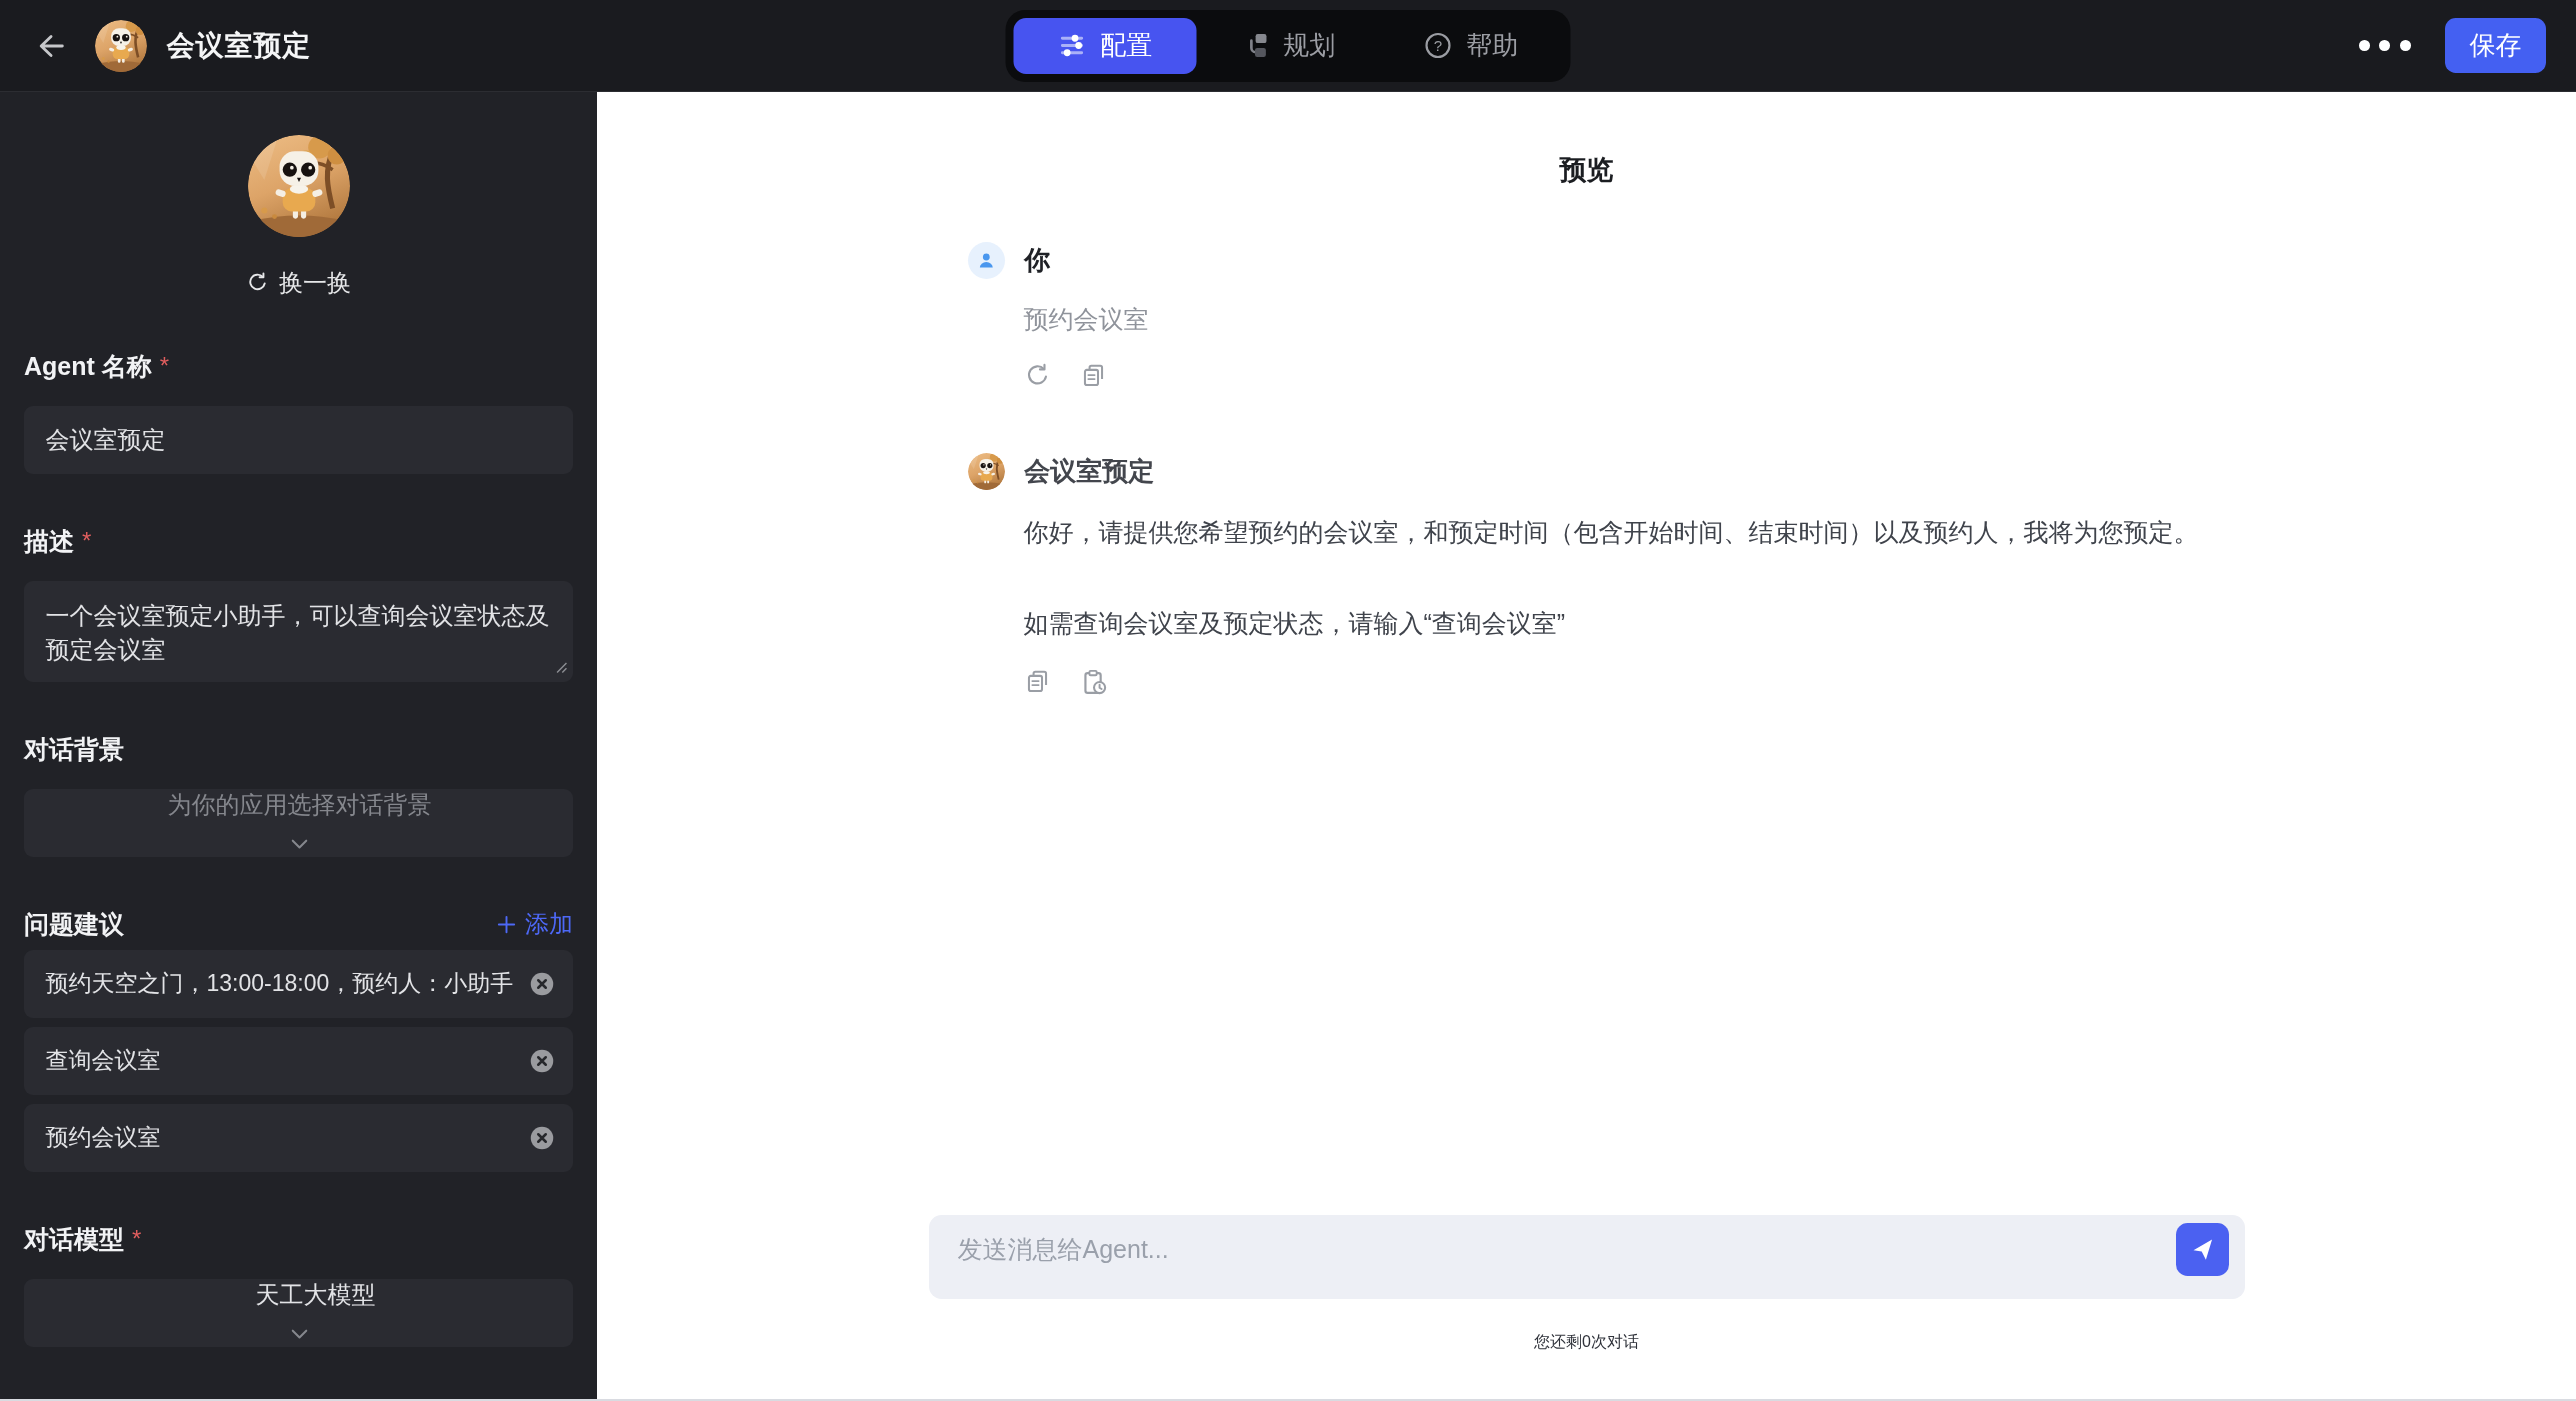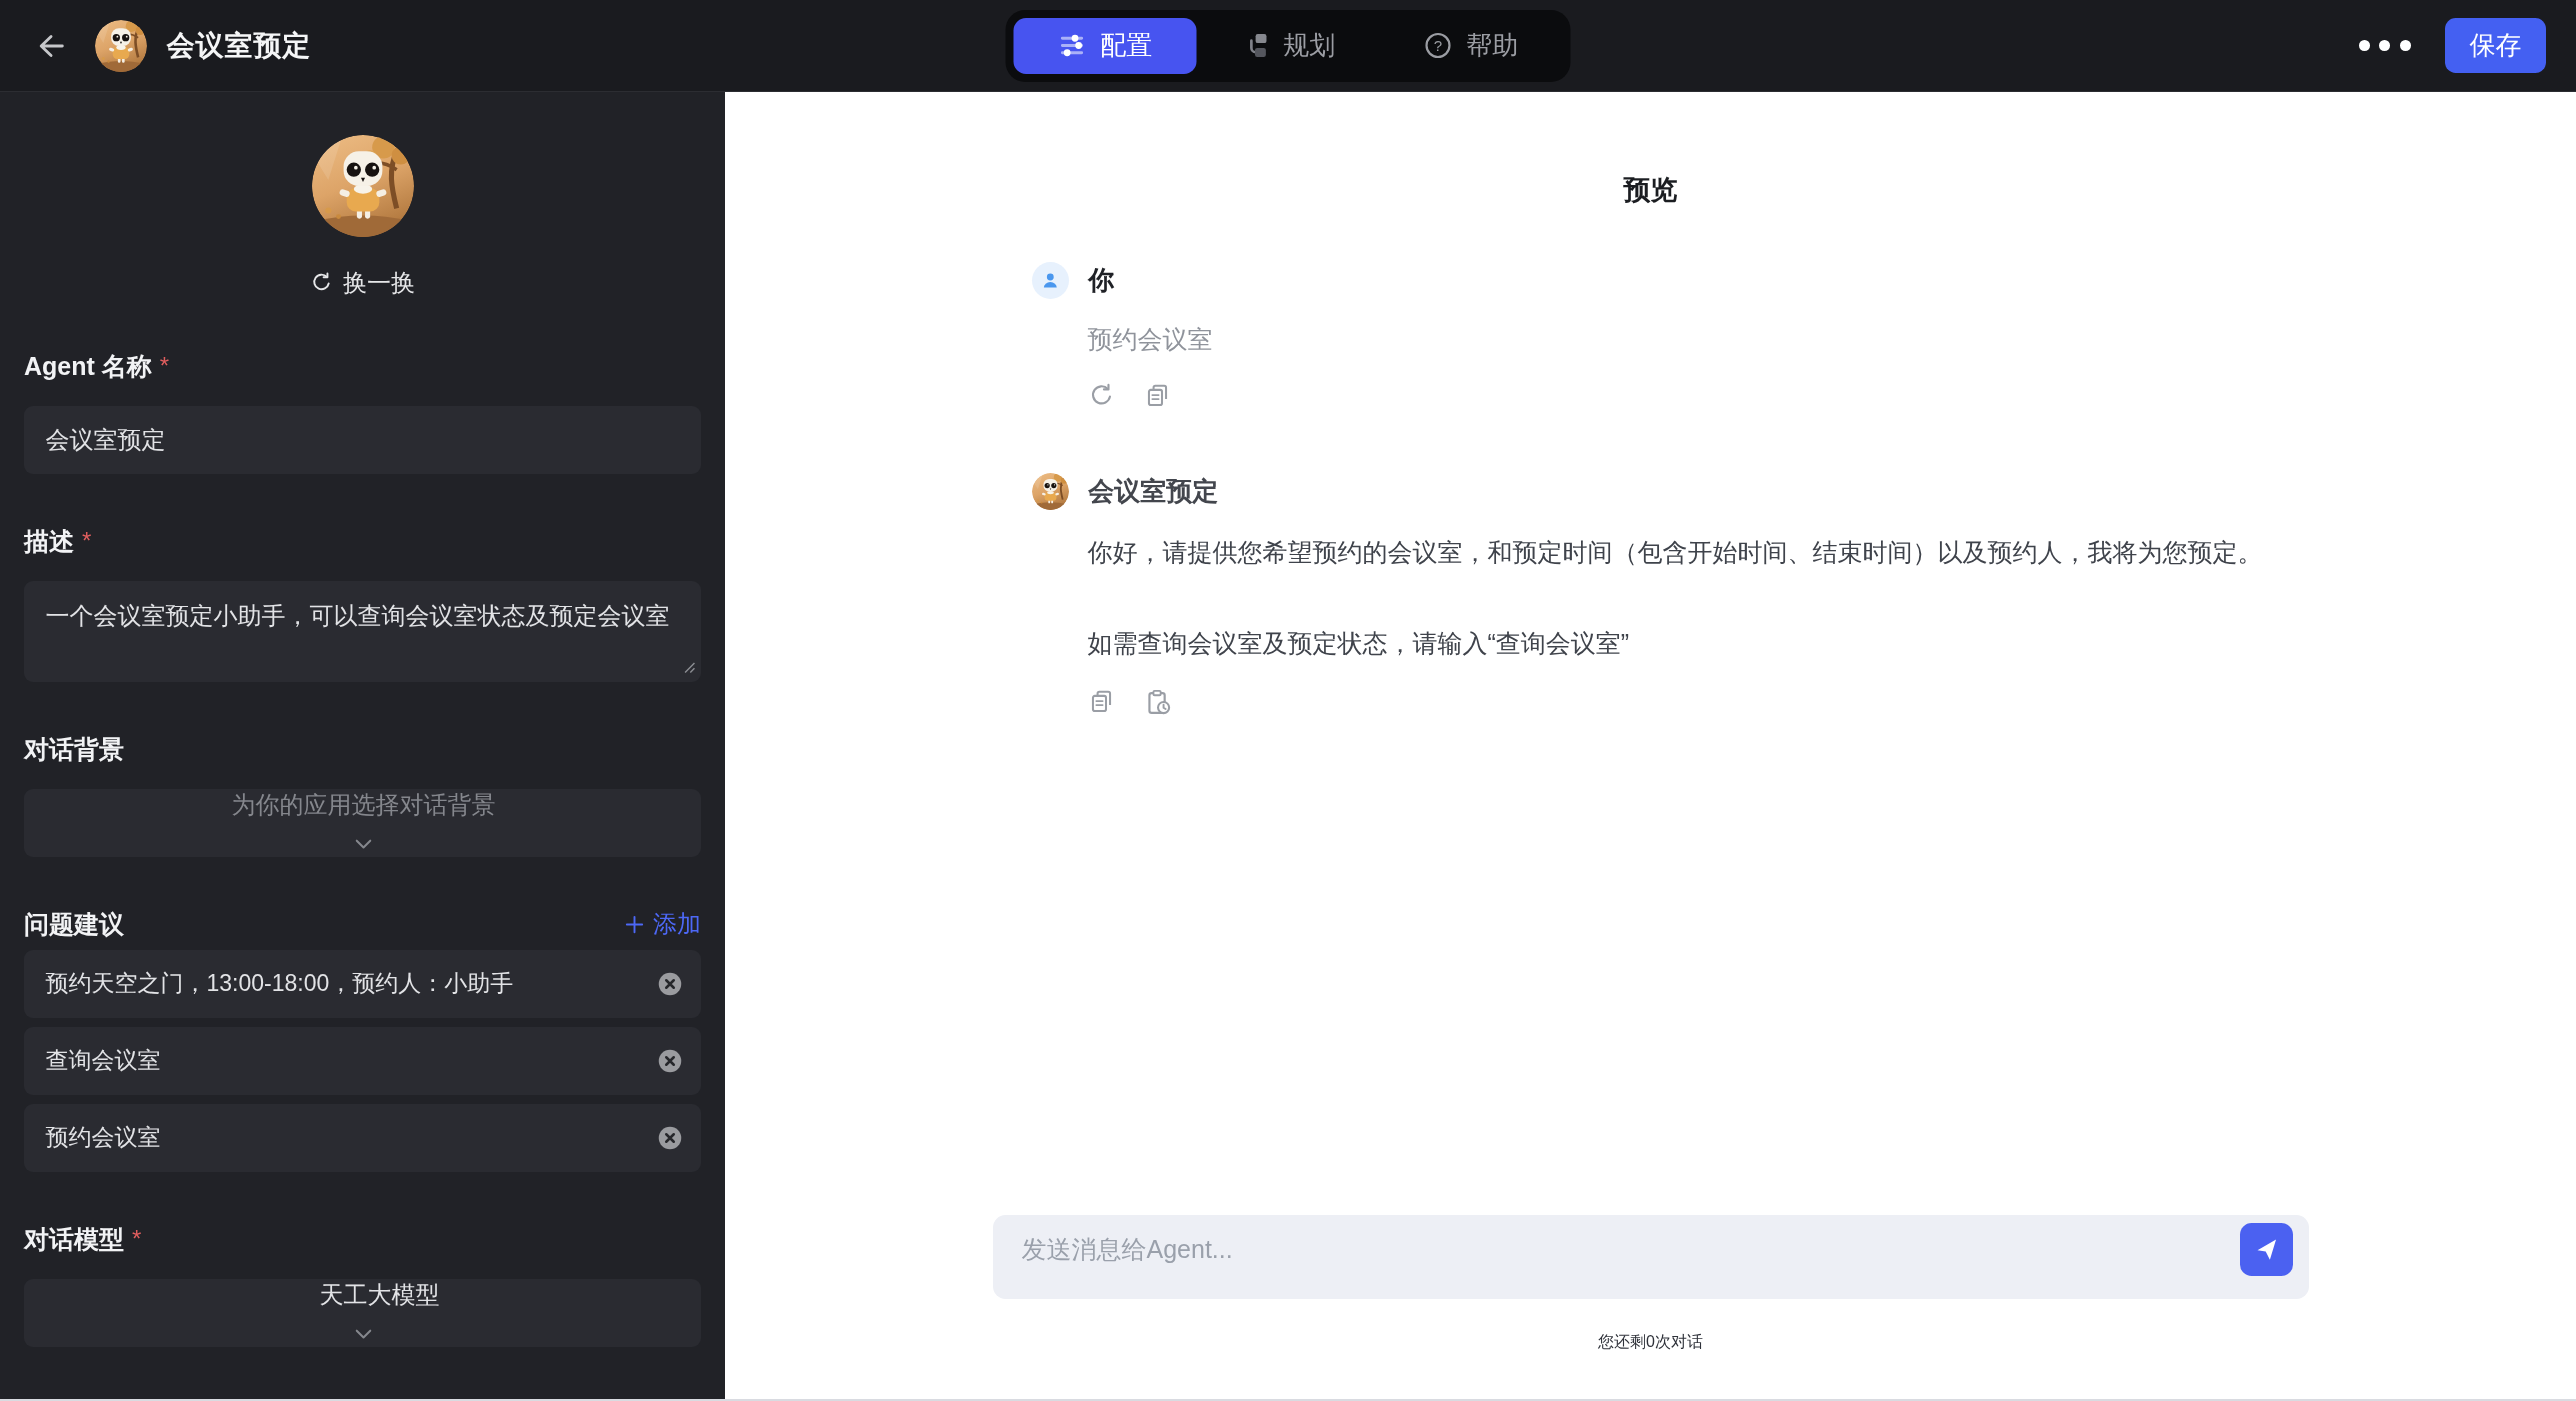--- a/index.html
+++ b/index.html
@@ -28,21 +28,21 @@
   .tb-right { margin-left: auto; display: flex; align-items: center; gap: 29px; margin-right: 30px; }
   .dots { display: flex; gap: 9.8px; cursor: pointer; padding: 5.4px; background:none; border:none; }
   .dots i { width: 10.7px; height: 10.7px; border-radius: 50%; background: #ffffff; }
   .save-btn {
     width: 101px; height: 55px; background: #4460f2; color: #fff; font-size: 26px;
     border: none; border-radius: 10.7px; cursor: pointer; font-family: inherit;
   }
   
   .content { display: flex; height: 1309px; }
   .sidebar {
-    width: 725px; flex: none; background: #212227; padding: 0 24px; overflow: hidden;
+    width: 597px; flex: none; background: #212227; padding: 0 24px; overflow: hidden;
   }
   .main { flex: 1; background: #ffffff; position: relative; }
   
   .avatar-big { width: 102px; height: 102px; border-radius: 50%; overflow: hidden; margin: 43px auto 0; }
   .change-row { display: flex; justify-content: center; align-items: center; gap: 9.8px; margin-top: 29.5px; color: #e6e7e9; font-size: 24px; cursor: pointer; background:none; border:none; width:100%; font-family:inherit; }
   .f-label { color: #f2f3f5; font-size: 25px; font-weight: 700; margin-top: 51px; display: flex; align-items: center; }
   .f-label .star { color: #e05e5e; margin-left: 8px; font-weight: 400; font-size: 24px; }
   .f-label .spacer { flex: 1; }
   .tb-field {
     margin-top: 23px; width: 100%; background: #2a2b31; border: none; outline: none;
@@ -64,21 +64,21 @@
   .add-link { display: flex; align-items: center; gap: 7.2px; color: #4d68f6; font-size: 24px; font-weight: 400; cursor: pointer; background:none; border:none; font-family:inherit; }
   .sugg-item {
     margin-top: 9px; width: 100%; background: #2a2b31; border-radius: 9px; height: 68px;
     display: flex; align-items: center; padding: 0 16px 0 21.5px;
   }
   .sugg-item:first-of-type { margin-top: 19px; }
   .sugg-item .sugg-text { flex: 1; color: #e2e3e6; font-size: 23px; }
   .x-btn { width: 30px; height: 30px; background: none; border: none; cursor: pointer; padding: 0; flex: none; }
   
   .col { width: 1316px; margin: 0 auto; position: relative; height: 100%; }
-  .preview-title { padding-top: 80px; text-align: center; font-size: 27px; font-weight: 700; color: #1b1d21; }
+  .preview-title { padding-top: 60px; text-align: center; font-size: 27px; font-weight: 700; color: #1b1d21; }
   .msgs { margin-top: 54px; padding-left: 39px; }
   .msg-head { display: flex; align-items: center; gap: 19.7px; }
   .m-avatar { width: 37px; height: 37px; border-radius: 50%; overflow: hidden; flex: none; }
   .user-av { background: #e7f1fd; display: flex; align-items: center; justify-content: center; }
   .m-name { font-size: 26px; font-weight: 700; color: #1f2126; }
   .agent-name { color: #43464d; }
   .m-body { margin-left: 56px; margin-top: 24px; font-size: 25px; }
   .user-text { color: #8f939b; }
   .agent-text { color: #3f434b; line-height: 37px; }
   .agent-text p + p { margin-top: 54px; }

